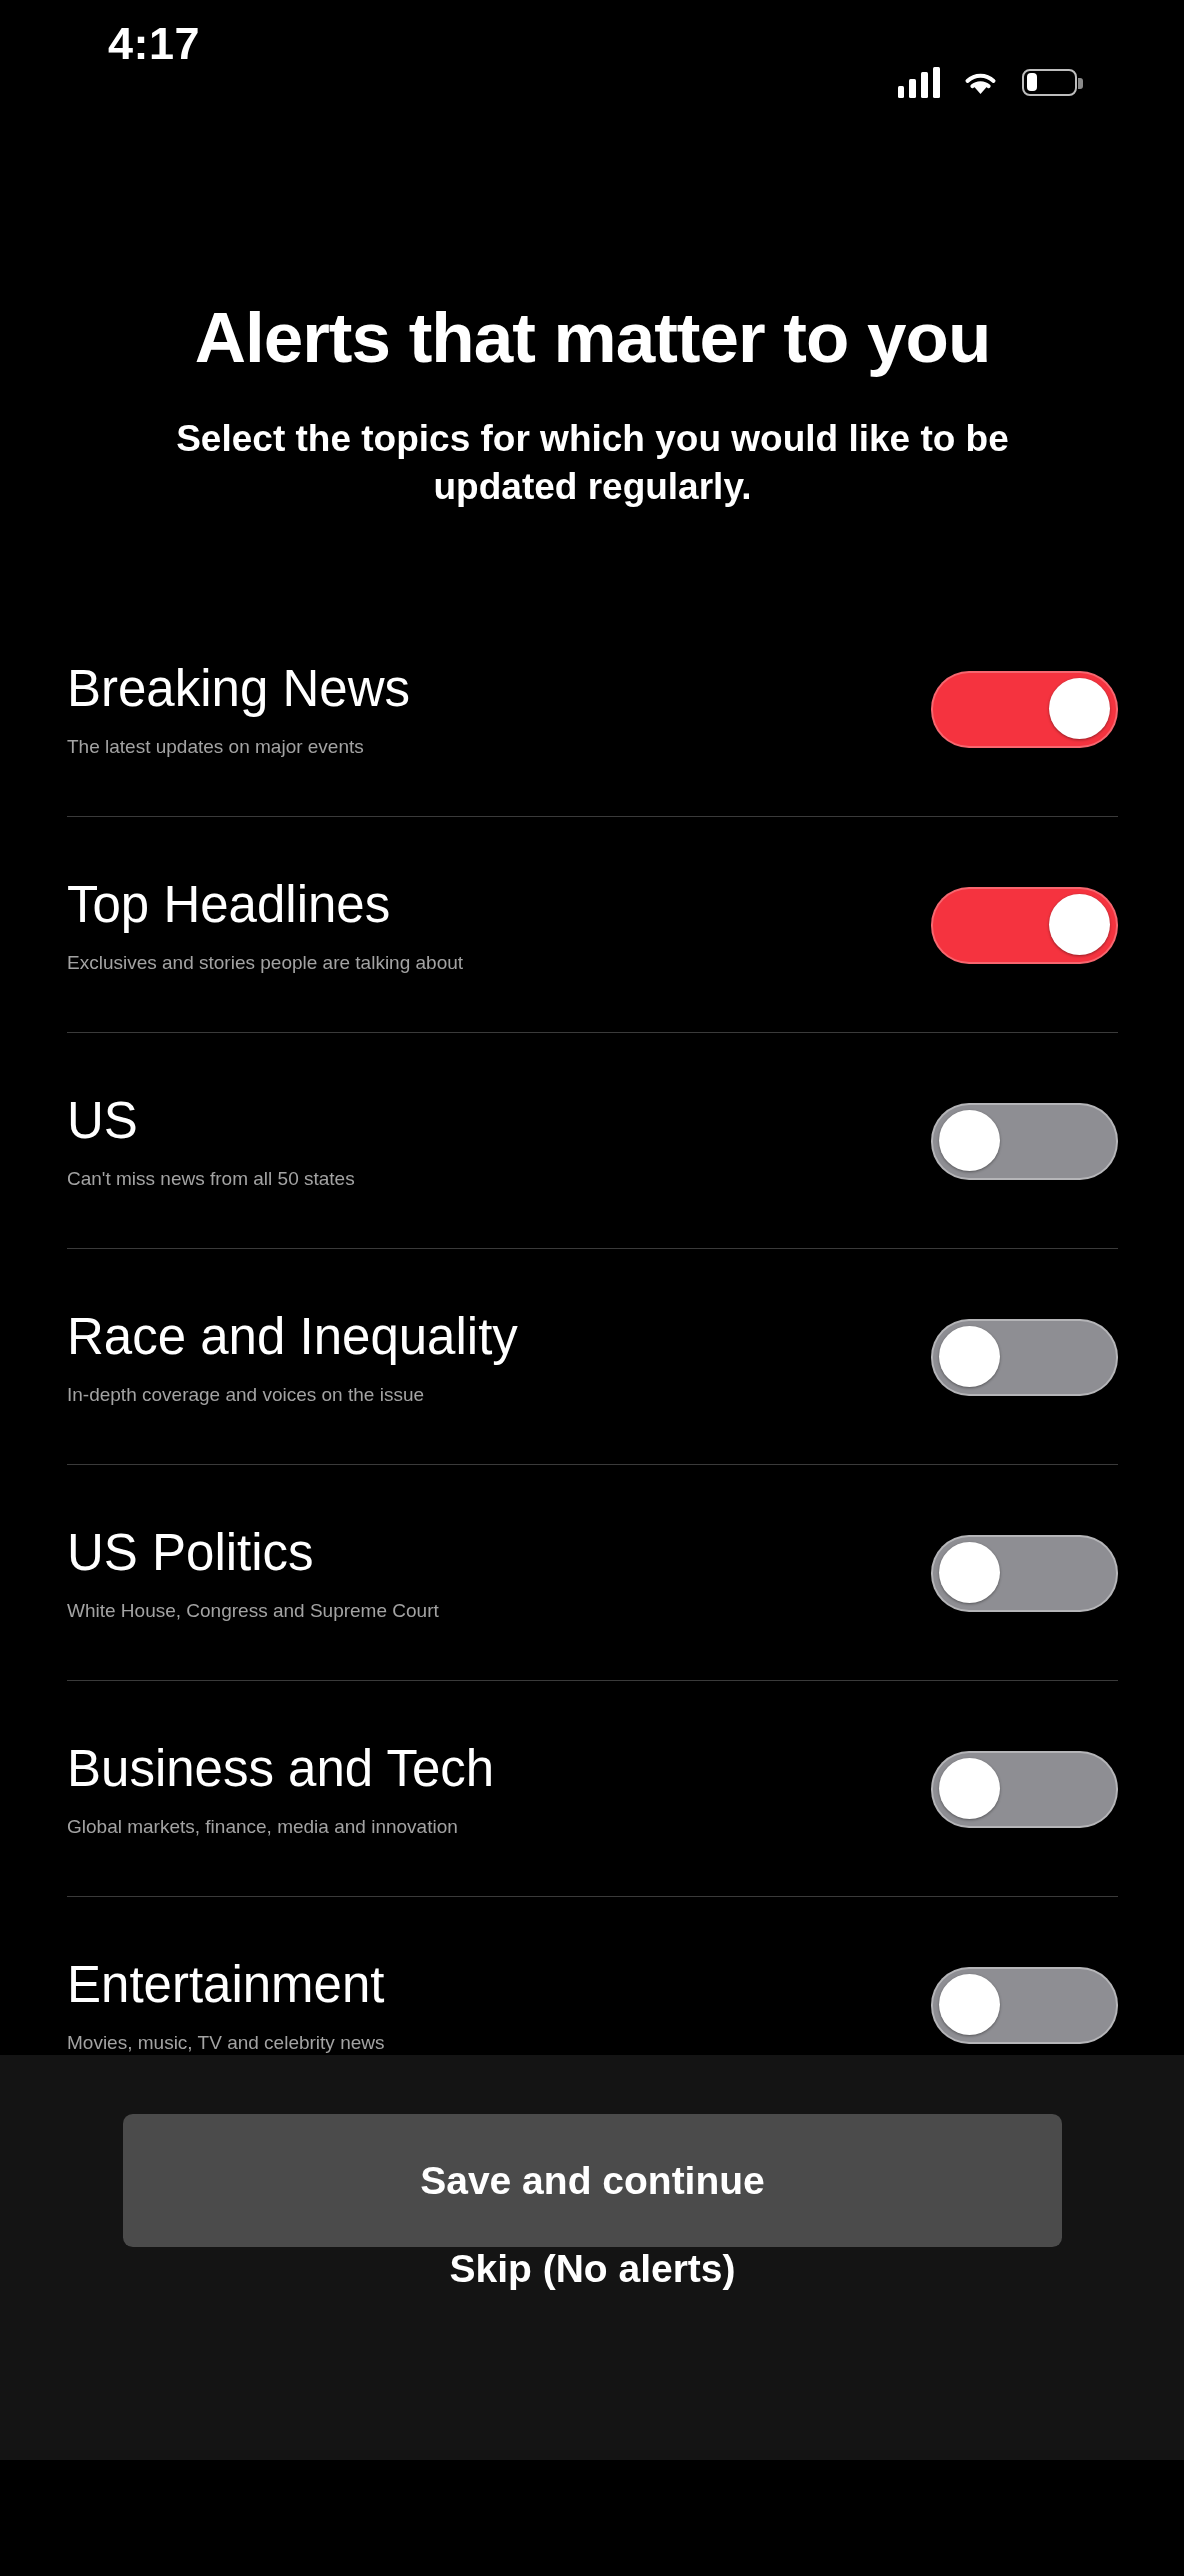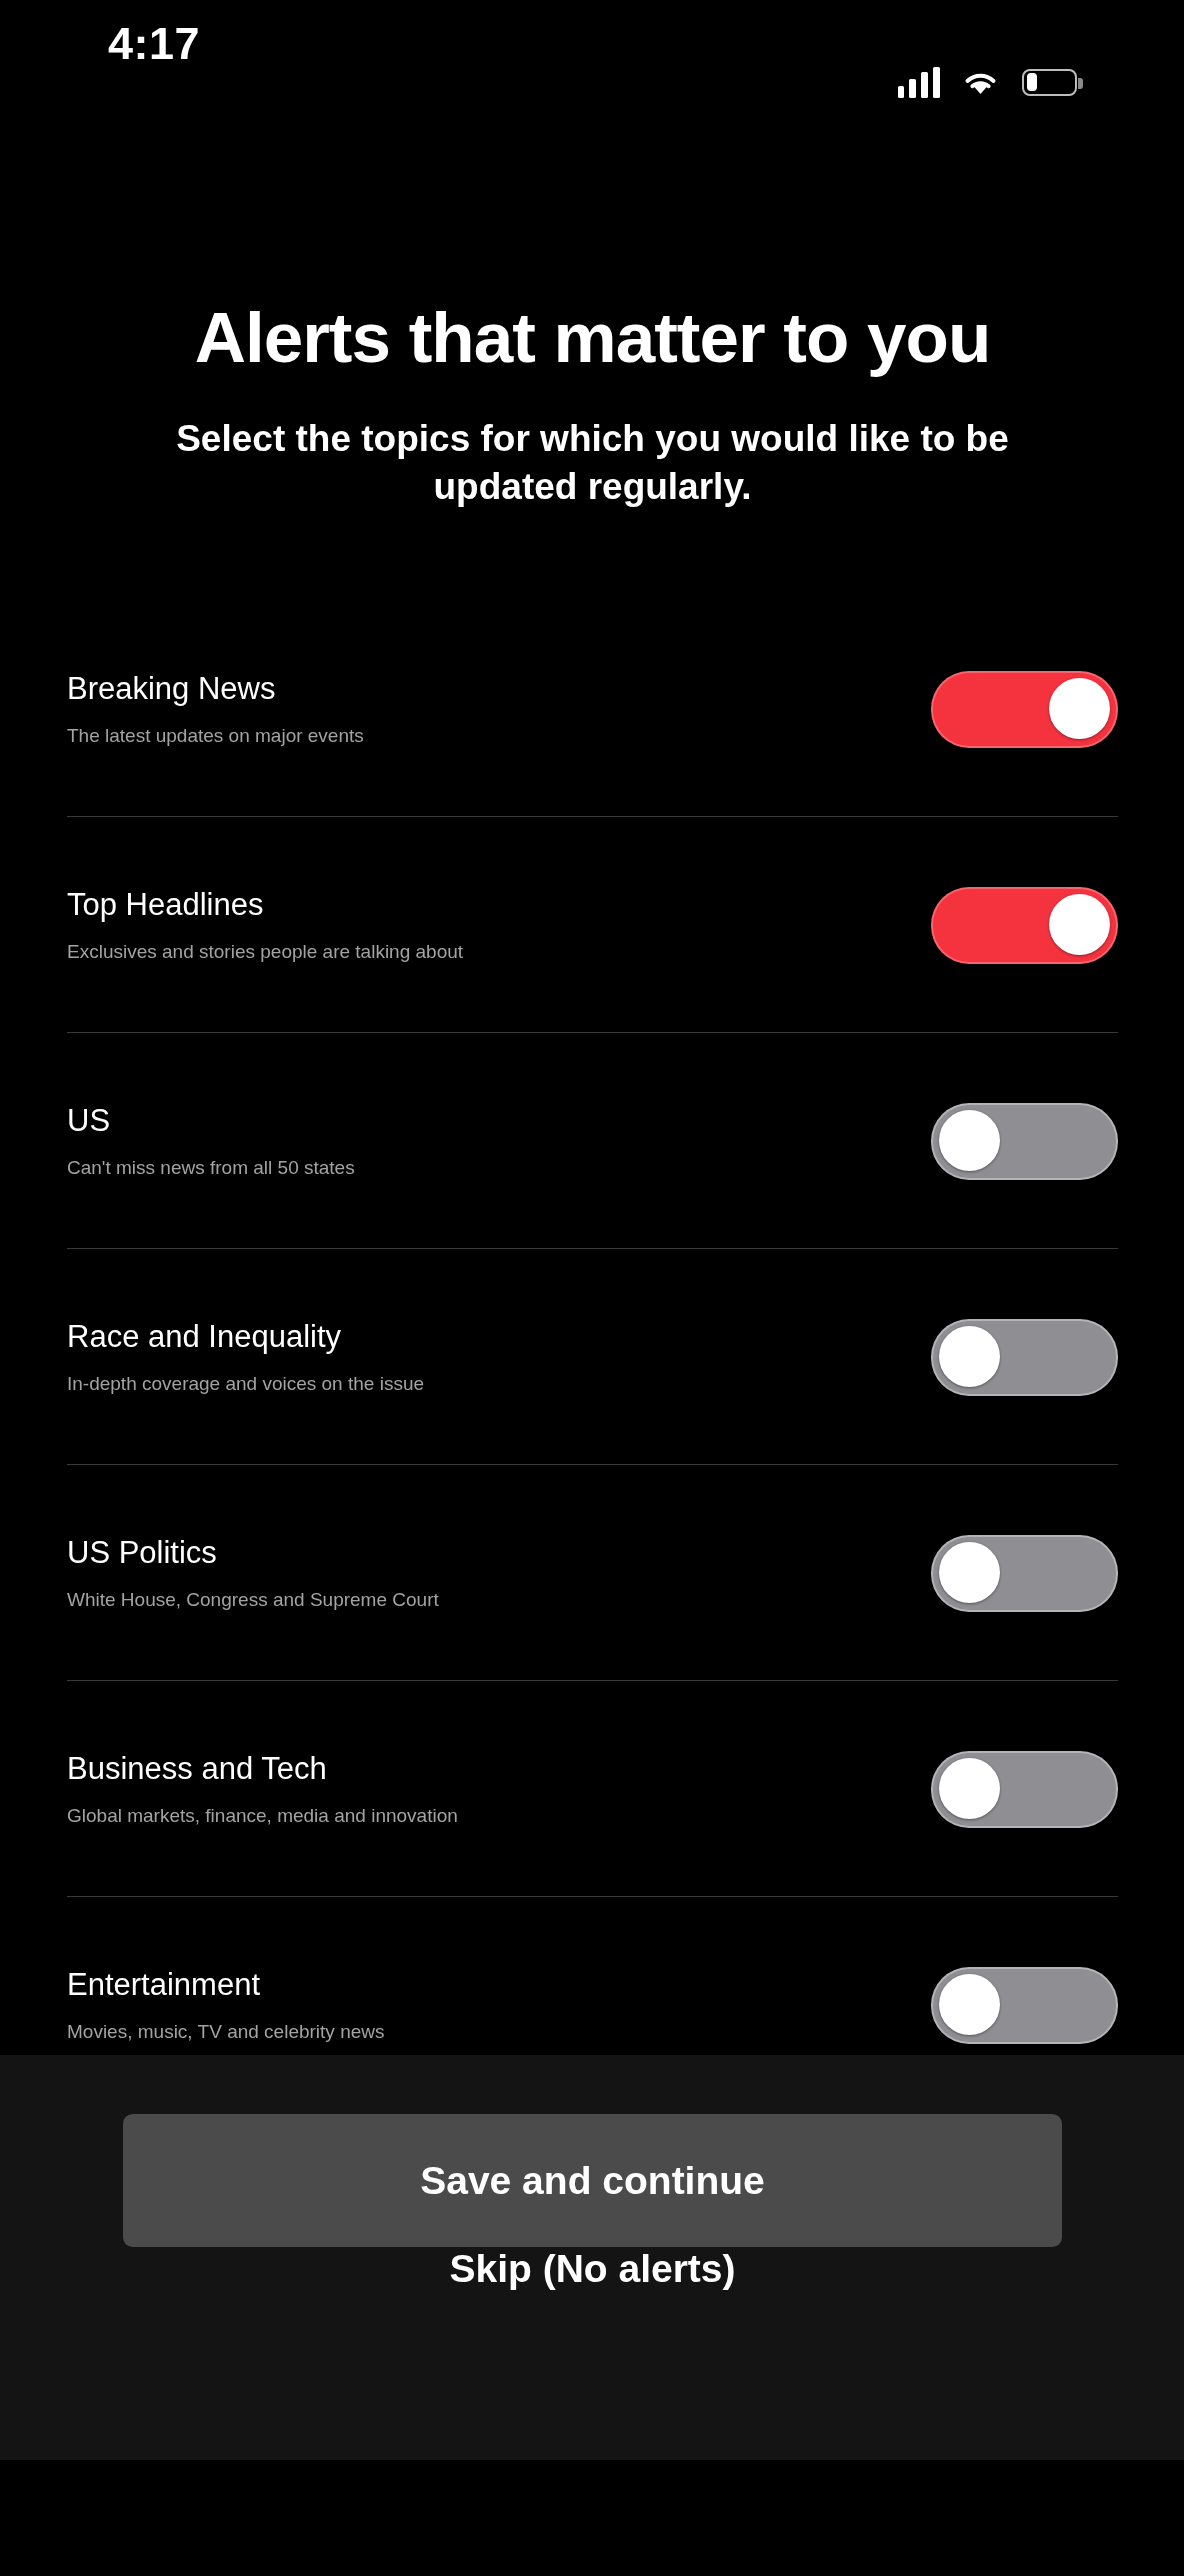--- a/index.html
+++ b/index.html
@@ -126,21 +126,21 @@
   .row:not(:last-child):after {
     content: "";
     position: absolute;
     left: 0; right: 0; bottom: 0;
     height: 1px;
     background: #3a3a3a;
   }
   .row-text { max-width: 806px; }
   .row-title {
     color: #ffffff;
-    font-size: 31px;
+    font-size: 51px;
     font-weight: 400;
     line-height: 1.1;
   }
   .row-desc {
     color: #a3a3a3;
     font-size: 19px;
     margin-top: 20px;
     line-height: 1.1;
   }
 

